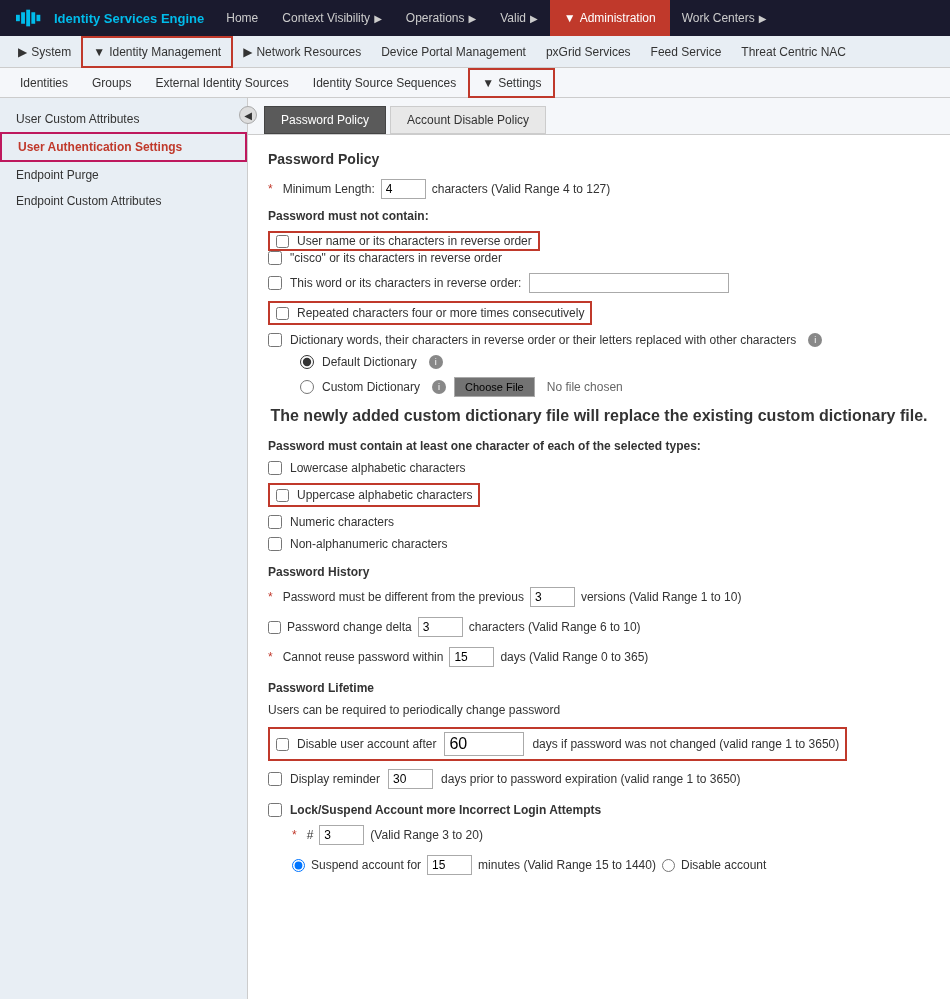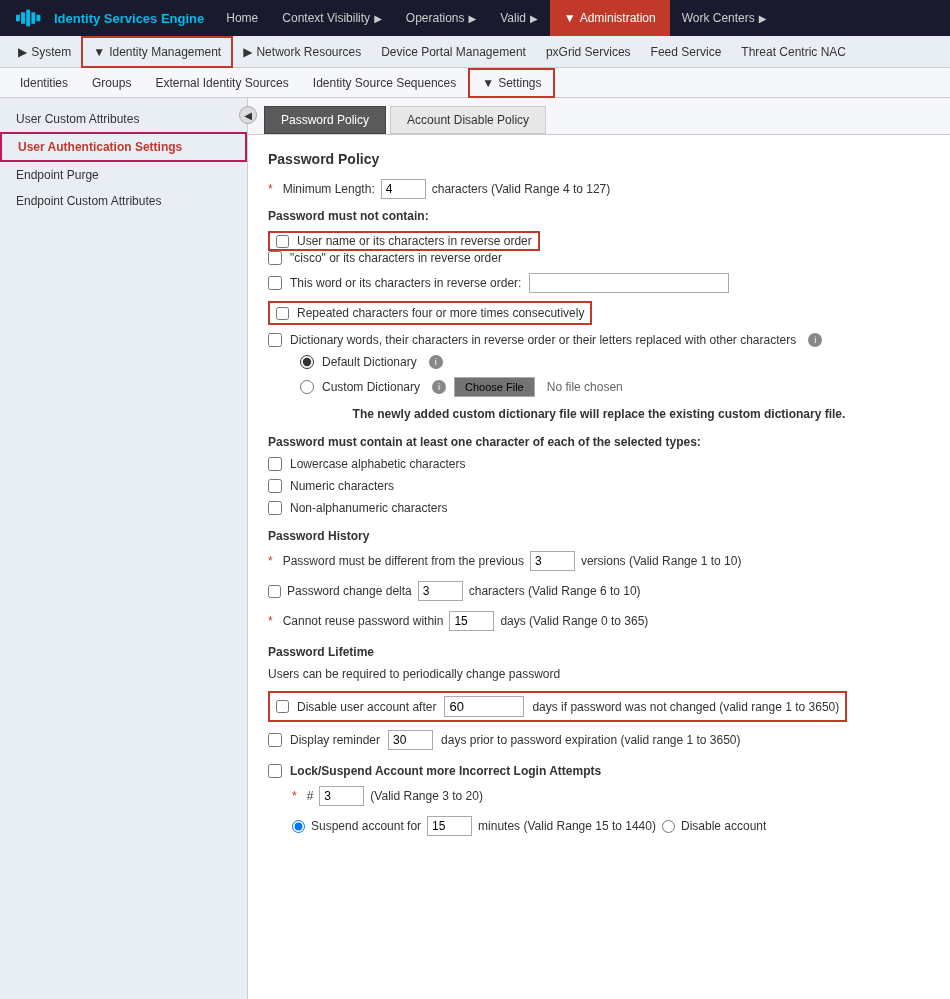--- a/index.html
+++ b/index.html
@@ -40,37 +40,37 @@
     .policy-tabs { display: flex; padding: 8px 16px 0; border-bottom: 1px solid #ccc; background: #f5f7fa; }
     .policy-tab { padding: 6px 16px; font-size: 12px; cursor: pointer; border: 1px solid #ccc; background: #e8e8e8; margin-right: 4px; }
     .policy-tab.active { background: #6b6b6b; color: white; border-color: #555; }
 
     
     .content-body { padding: 16px 20px; }
     .section-title { font-size: 14px; font-weight: bold; margin-bottom: 12px; }
     .field-row { display: flex; align-items: center; margin-bottom: 10px; gap: 6px; font-size: 12px; }
     .field-row .req { color: #c0392b; margin-right: 4px; }
     .small-input { width: 45px; border: 1px solid #aaa; padding: 2px 4px; font-size: 12px; }
-    .medium-input { width: 80px; border: 1px solid #aaa; padding: 2px 4px; font-size: 13px; }
+    .medium-input { width: 80px; border: 1px solid #aaa; padding: 2px 4px; font-size: 16px; }
     .large-input { width: 200px; border: 1px solid #aaa; padding: 2px 4px; font-size: 12px; }
 
     .subsection-title { font-weight: bold; margin: 10px 0 8px; font-size: 12px; }
 
     .checkbox-row { display: flex; align-items: center; gap: 8px; margin-bottom: 8px; font-size: 12px; }
     .checkbox-row input[type="checkbox"] { width: 14px; height: 14px; flex-shrink: 0; }
 
     .radio-row { display: flex; align-items: center; gap: 8px; margin-bottom: 8px; font-size: 12px; margin-left: 32px; }
     .radio-row input[type="radio"] { width: 14px; height: 14px; flex-shrink: 0; }
 
     .info-icon { display: inline-flex; align-items: center; justify-content: center; width: 14px; height: 14px; border-radius: 50%; background: #888; color: white; font-size: 9px; cursor: pointer; margin-left: 4px; }
 
     .choose-file-btn { border: 1px solid #aaa; background: #737373; padding: 3px 10px; font-size: 11px; cursor: pointer; }
     .no-file-text { color: #666; font-size: 12px; margin-left: 4px; }
 
-    .note-text { font-weight: bold; font-size: 12px; margin: 10px 0; text-align: center; }
+    .note-text { font-weight: bold; font-size: 16px; margin: 10px 0; text-align: center; }
 
     .section-divider { margin: 14px 0 10px; }
 
     .radio-checked { accent-color: #333; }
   </style>
 </head>
 <body>
 
 <div class="top-nav">
   <div class="cisco-logo">
@@ -258,20 +258,24 @@
       <div class="section-divider">
         <div class="subsection-title">Password must contain at least one character of each of the selected types:</div>
 
         
         <div class="checkbox-row">
           <input type="checkbox" style="">
           <span>Lowercase alphabetic characters</span>
         </div>
 
         
+        <div style="border:2px solid #c0392b; padding:3px 6px; display:inline-flex; align-items:center; gap:8px; margin-bottom:8px;">
+          <input type="checkbox" style="">
+          <span>Uppercase alphabetic characters</span>
+        </div>
 
         
         <div class="checkbox-row">
           <input type="checkbox" style="">
           <span>Numeric characters</span>
         </div>
 
         
         <div class="checkbox-row">
           <input type="checkbox" style="">

